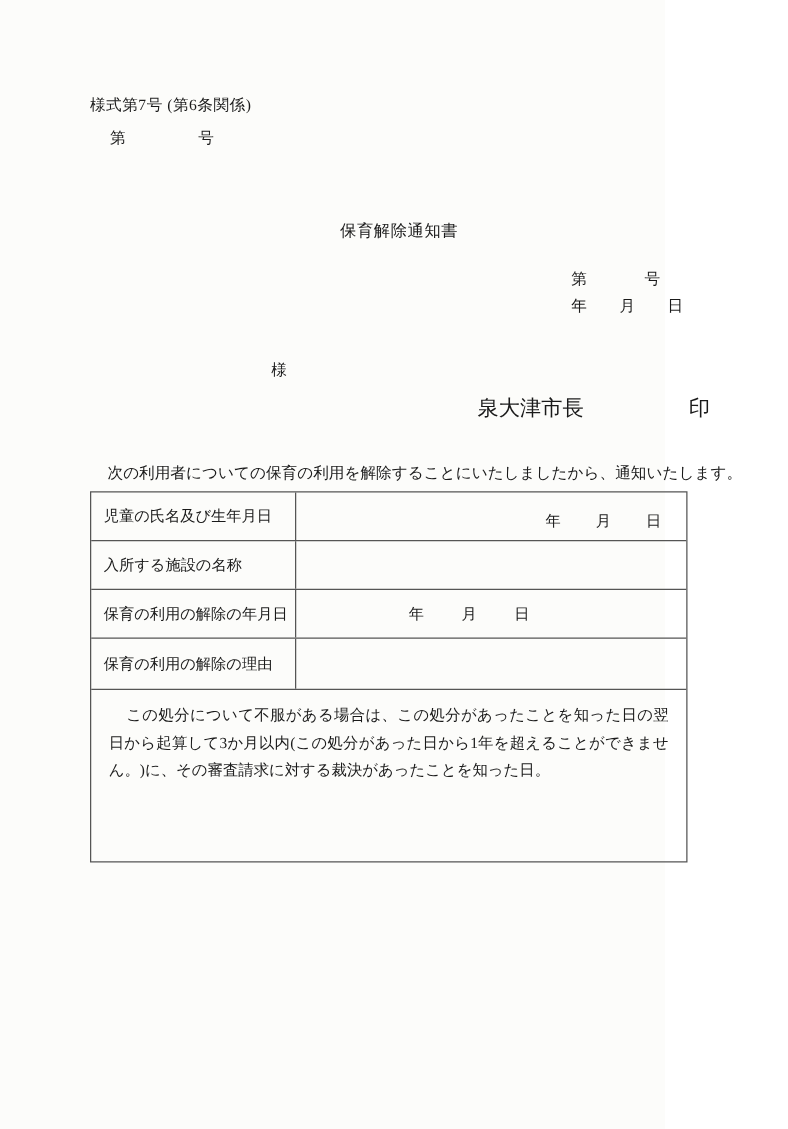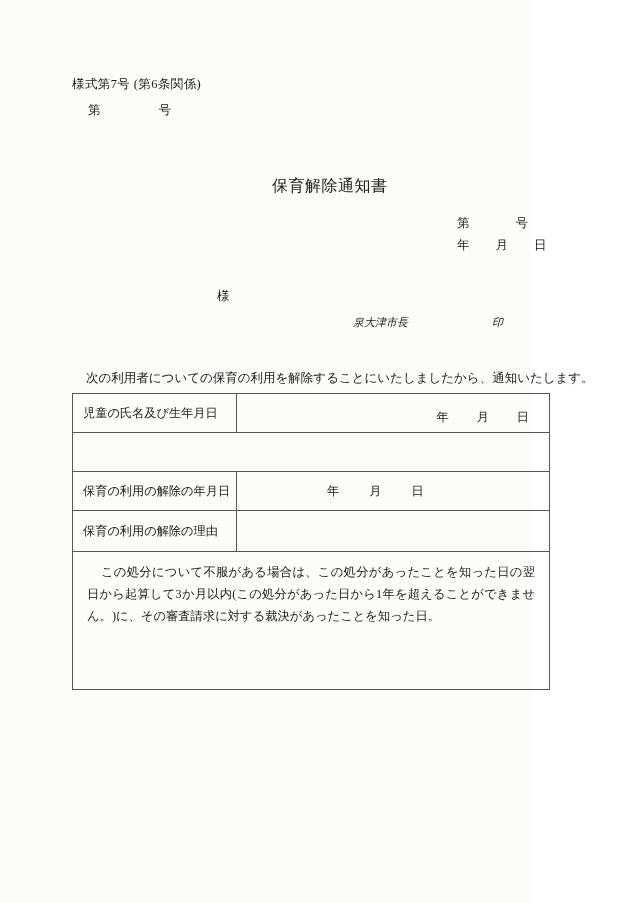--- a/index.html
+++ b/index.html
@@ -42,21 +42,21 @@
   .doc-no-left .gap {
     display: inline-block;
     width: 58px;
   }
 
   
   .doc-title {
     position: absolute;
     left: 272px;
     top: 176px;
-    font-size: 16px;
+    font-size: 13px;
     letter-spacing: 0.5px;
     white-space: nowrap;
   }
 
   
   .right-no {
     position: absolute;
     left: 457px;
     top: 215px;
     font-size: 12.5px;
@@ -81,25 +81,24 @@
   
   .addressee {
     position: absolute;
     left: 217px;
     top: 288px;
     font-size: 12.5px;
     white-space: nowrap;
   }
   .issuer {
     position: absolute;
-    left: 353px;
+    left: 382px;
     top: 315px;
-    font-size: 11px;
-    white-space: nowrap;
-    font-style: italic;
+    font-size: 17px;
+    white-space: nowrap;
   }
   .issuer .gap {
     display: inline-block;
     width: 84px;
   }
 
   
   .intro {
     position: absolute;
     left: 72px;
@@ -225,20 +224,21 @@
     <div class="form-row row-birth">
       <div class="label-cell">児童の氏名及び生年月日</div>
       <div class="value-cell">
         <span class="ymd">
           <span>年</span><span class="gap"></span><span>月</span><span class="gap"></span><span>日</span>
         </span>
       </div>
     </div>
 
     <div class="form-row">
+      <div class="label-cell">入所する施設の名称</div>
       <div class="value-cell"></div>
     </div>
 
     <div class="form-row row-canceldate">
       <div class="label-cell">保育の利用の解除の年月日</div>
       <div class="value-cell">
         <span class="ymd">
           <span>年</span><span class="gap"></span><span>月</span><span class="gap"></span><span>日</span>
         </span>
       </div>

